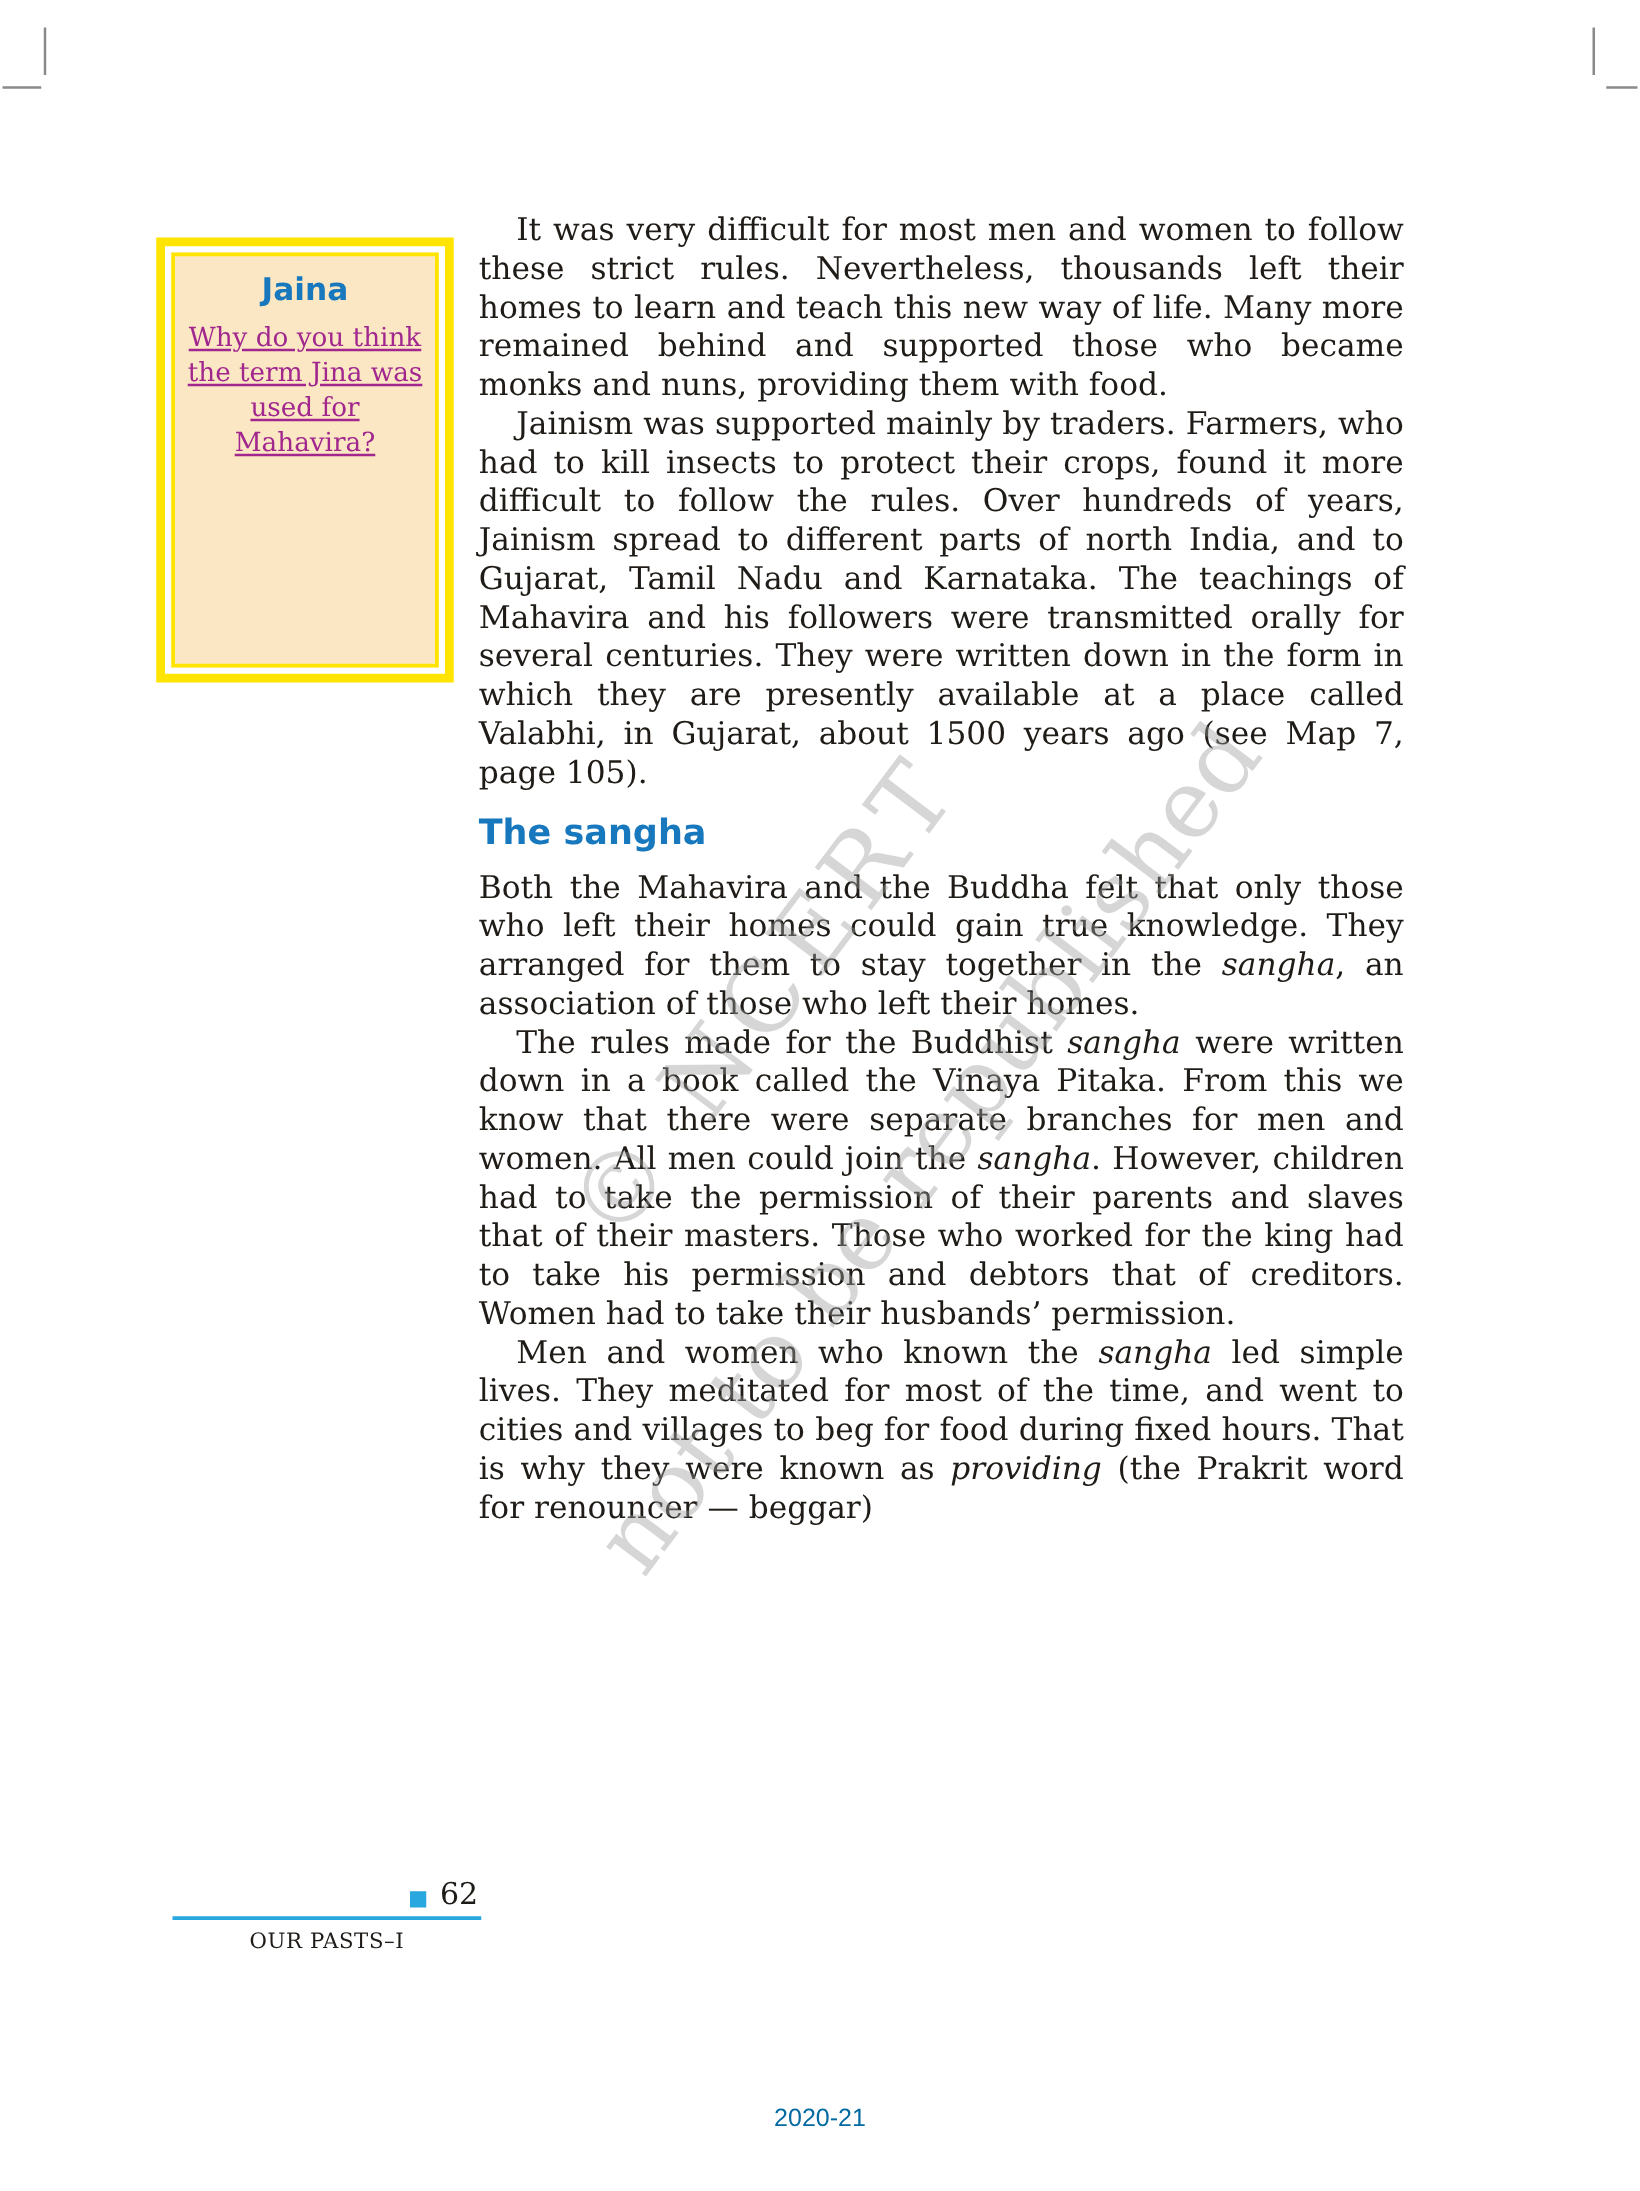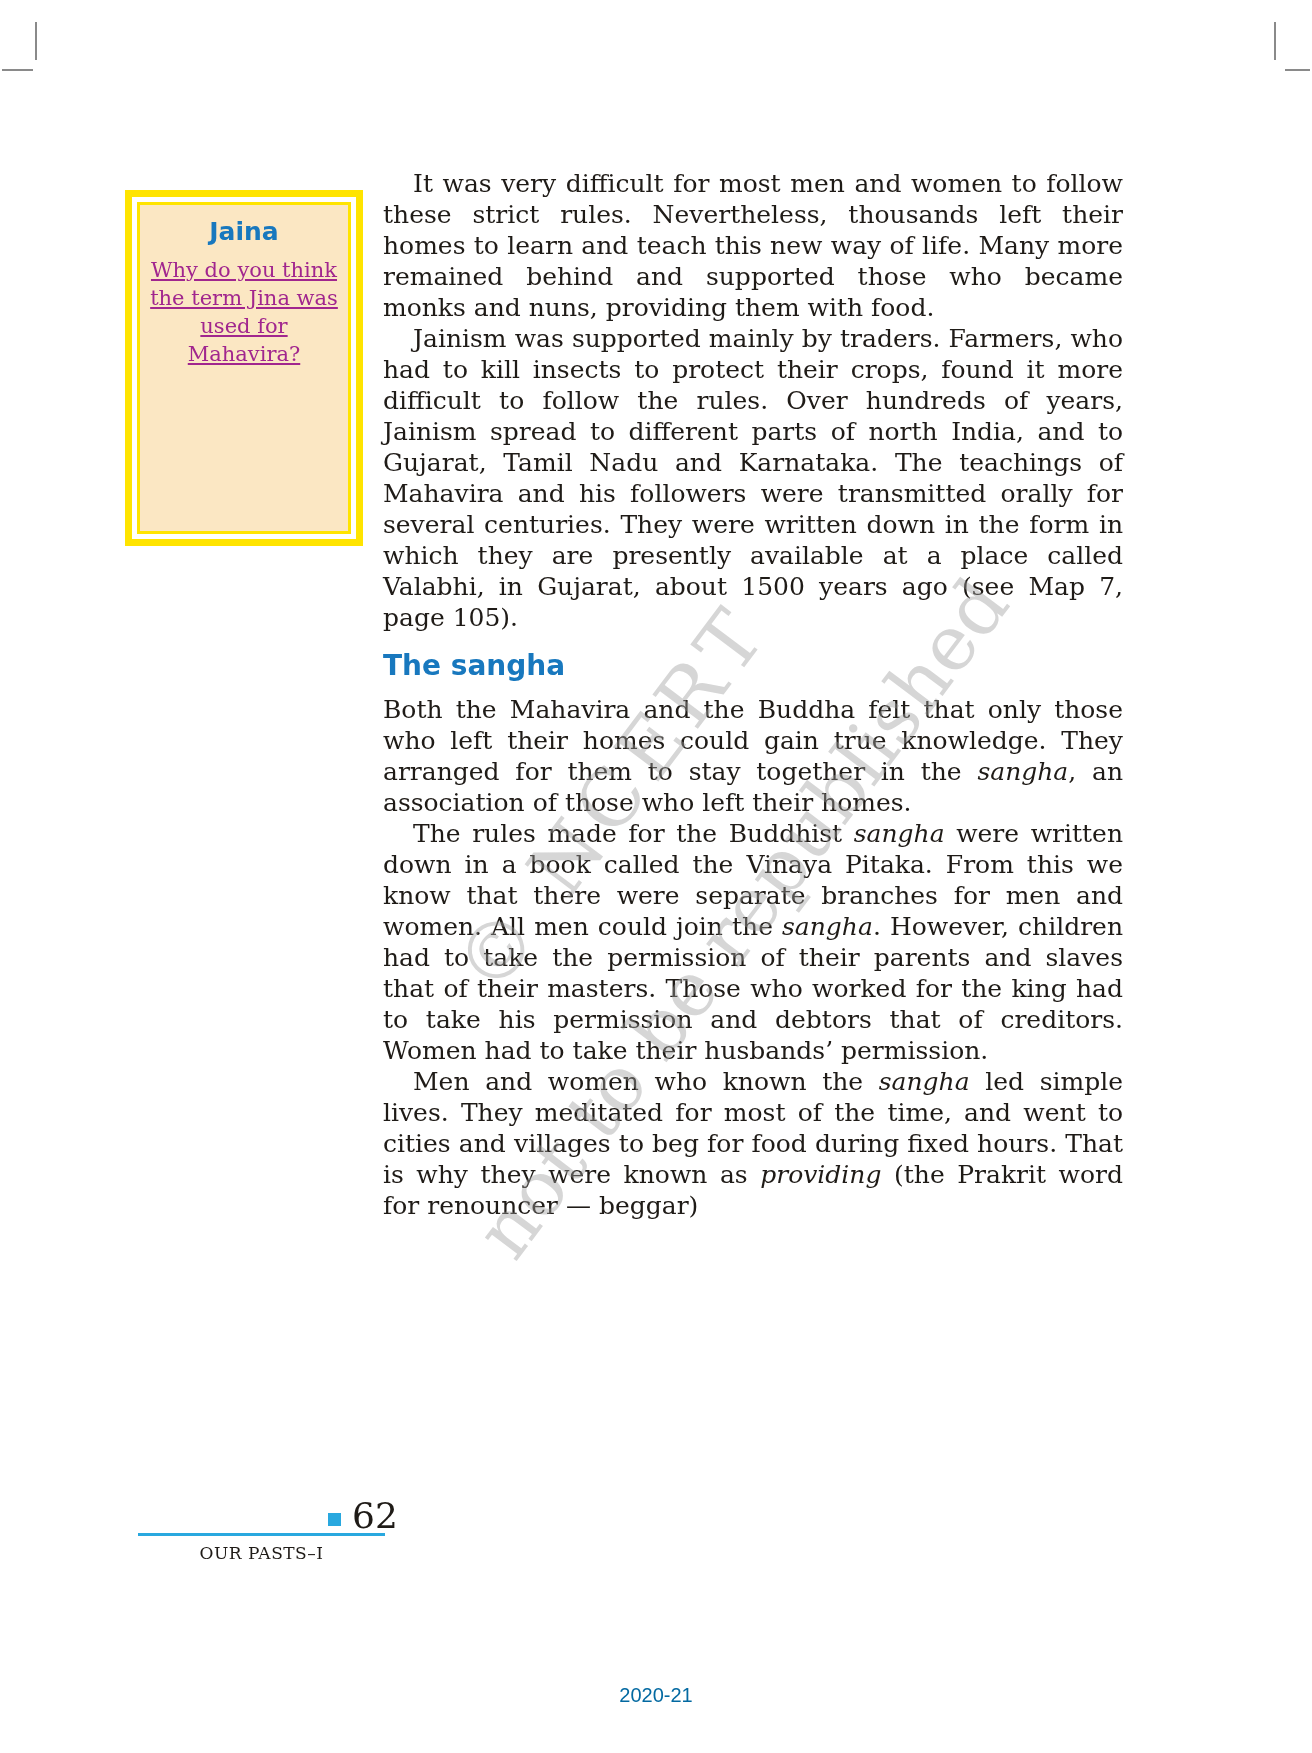--- a/index.html
+++ b/index.html
@@ -97,21 +97,21 @@
 
   
   .page-number-row { position: absolute; left: 328px; top: 1500px; }
   .page-number-square {
     position: absolute; left: 0; top: 13px;
     width: 13px; height: 13px;
     background: var(--accent_blue, #29a8df);
   }
   .page-number {
     position: absolute; left: 24px; top: 0;
-    font-size: 36px; line-height: 31px;
+    font-size: 24px; line-height: 31px;
   }
   .footer-rule {
     position: absolute;
     left: 138px; top: 1533px;
     width: 247px; height: 3px;
     background: var(--accent_blue, #29a8df);
   }
   .book-title {
     position: absolute;
     left: 138px; top: 1543px;

